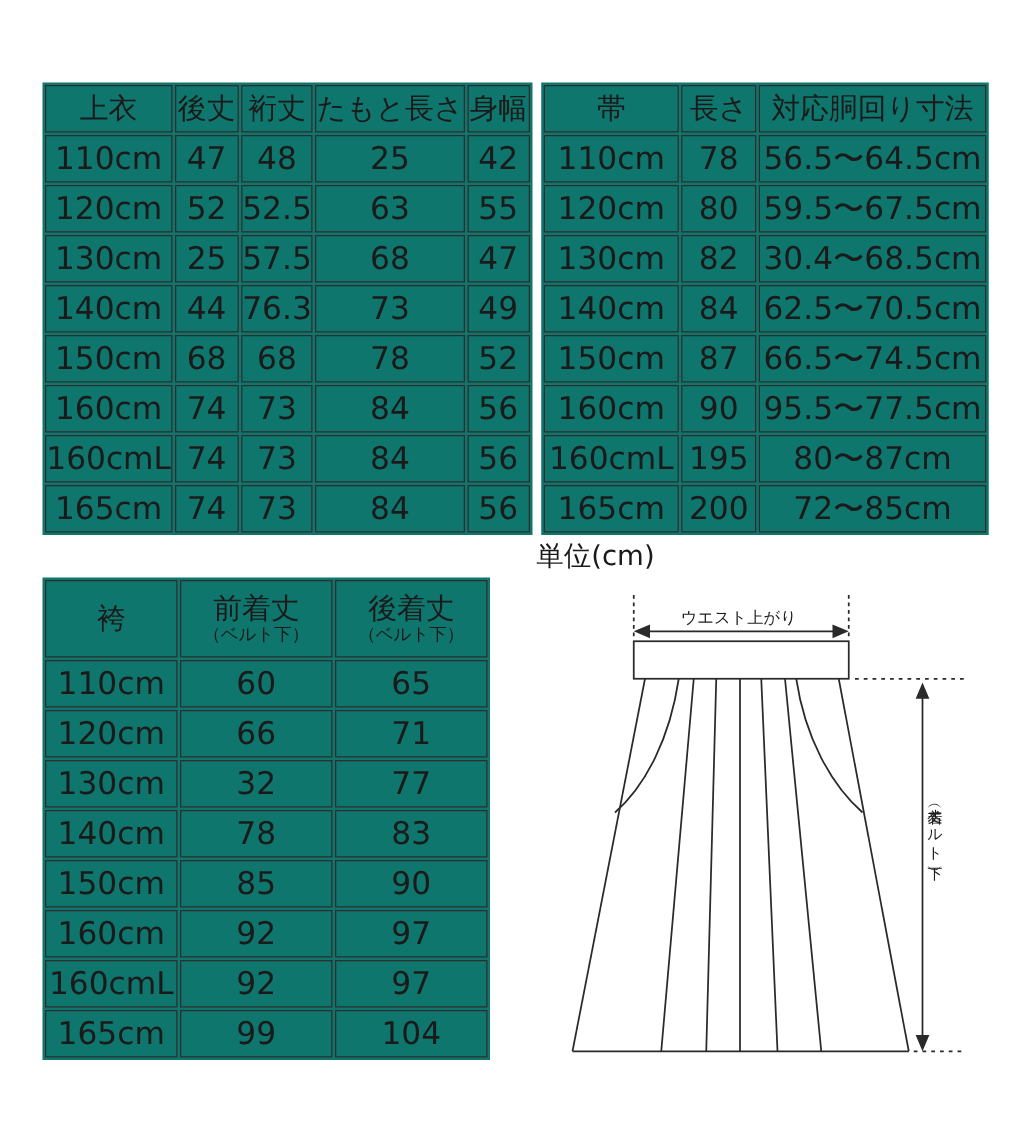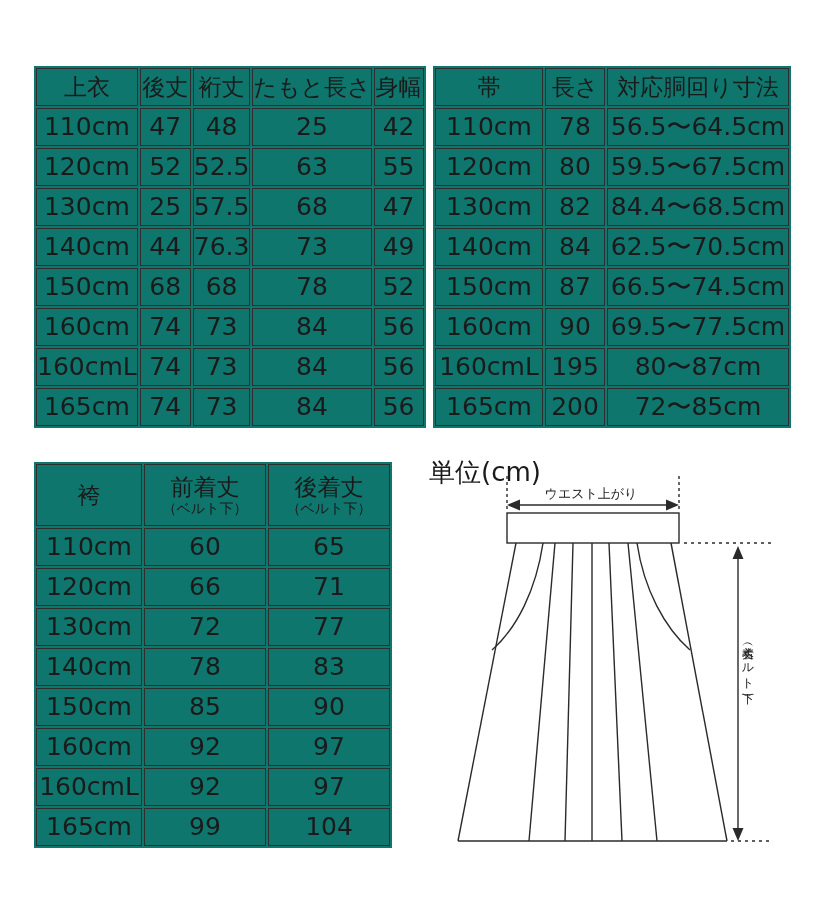--- a/index.html
+++ b/index.html
@@ -31,22 +31,22 @@
     overflow: hidden;
     white-space: nowrap;
   }
   #jacket-table { left: 34px; top: 66px; }
   #obi-table    { left: 433px; top: 66px; }
   #hakama-table { left: 34px; top: 462px; }
   #jacket-table thead th, #obi-table thead th { font-size: 23px; }
   #hakama-table thead th { height: 62px; font-size: 23px; }
   .h-sub { font-size: 14px; margin-top: 2px; }
   #unit-note {
-    position: absolute; left: 429px; top: 458px;
-    font-size: 26px; line-height: 1.1;
+    position: absolute; left: 429px; top: 434px;
+    font-size: 22px; line-height: 1.1;
   }
   #hakama-diagram-svg { position: absolute; left: 430px; top: 460px; }
   .svg-label { font: 13px "DejaVu Sans", "Liberation Sans", sans-serif; fill: #1a1a1a; }
   #length-label {
     position: absolute; left: 742px; top: 637px;
     writing-mode: vertical-rl; text-orientation: mixed;
     font-size: 12px; letter-spacing: 1px; line-height: 1;
   }
 </style>
 </head>
@@ -149,36 +149,36 @@
         <td>56.5〜64.5cm</td>
       </tr>
       <tr>
         <th>120cm</th>
         <td>80</td>
         <td>59.5〜67.5cm</td>
       </tr>
       <tr>
         <th>130cm</th>
         <td>82</td>
-        <td>84.4〜68.5cm</td>
+        <td>30.4〜68.5cm</td>
       </tr>
       <tr>
         <th>140cm</th>
         <td>84</td>
         <td>62.5〜70.5cm</td>
       </tr>
       <tr>
         <th>150cm</th>
         <td>87</td>
         <td>66.5〜74.5cm</td>
       </tr>
       <tr>
         <th>160cm</th>
         <td>90</td>
-        <td>69.5〜77.5cm</td>
+        <td>95.5〜77.5cm</td>
       </tr>
       <tr>
         <th>160cmL</th>
         <td>195</td>
         <td>80〜87cm</td>
       </tr>
       <tr>
         <th>165cm</th>
         <td>200</td>
         <td>72〜85cm</td>
@@ -213,21 +213,21 @@
         <td>60</td>
         <td>65</td>
       </tr>
       <tr>
         <th>120cm</th>
         <td>66</td>
         <td>71</td>
       </tr>
       <tr>
         <th>130cm</th>
-        <td>72</td>
+        <td>32</td>
         <td>77</td>
       </tr>
       <tr>
         <th>140cm</th>
         <td>78</td>
         <td>83</td>
       </tr>
       <tr>
         <th>150cm</th>
         <td>85</td>

